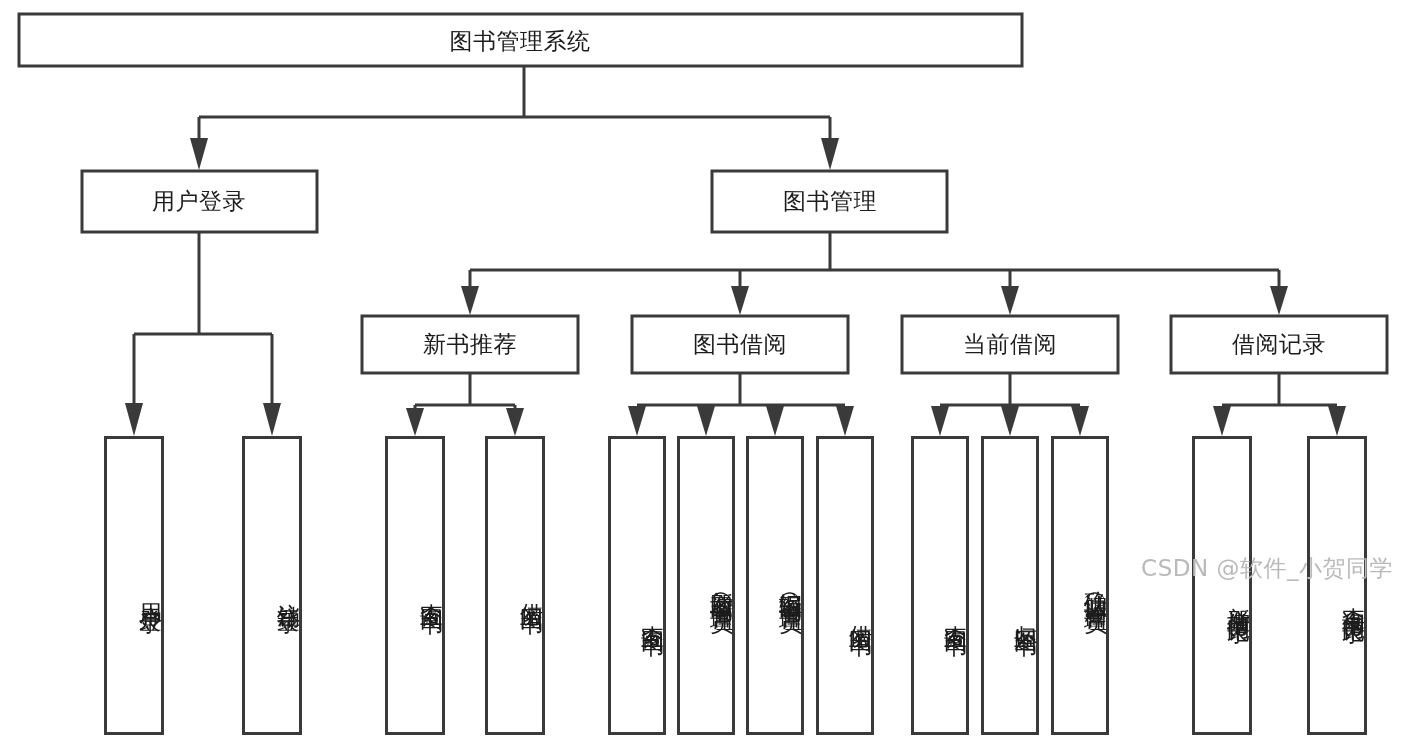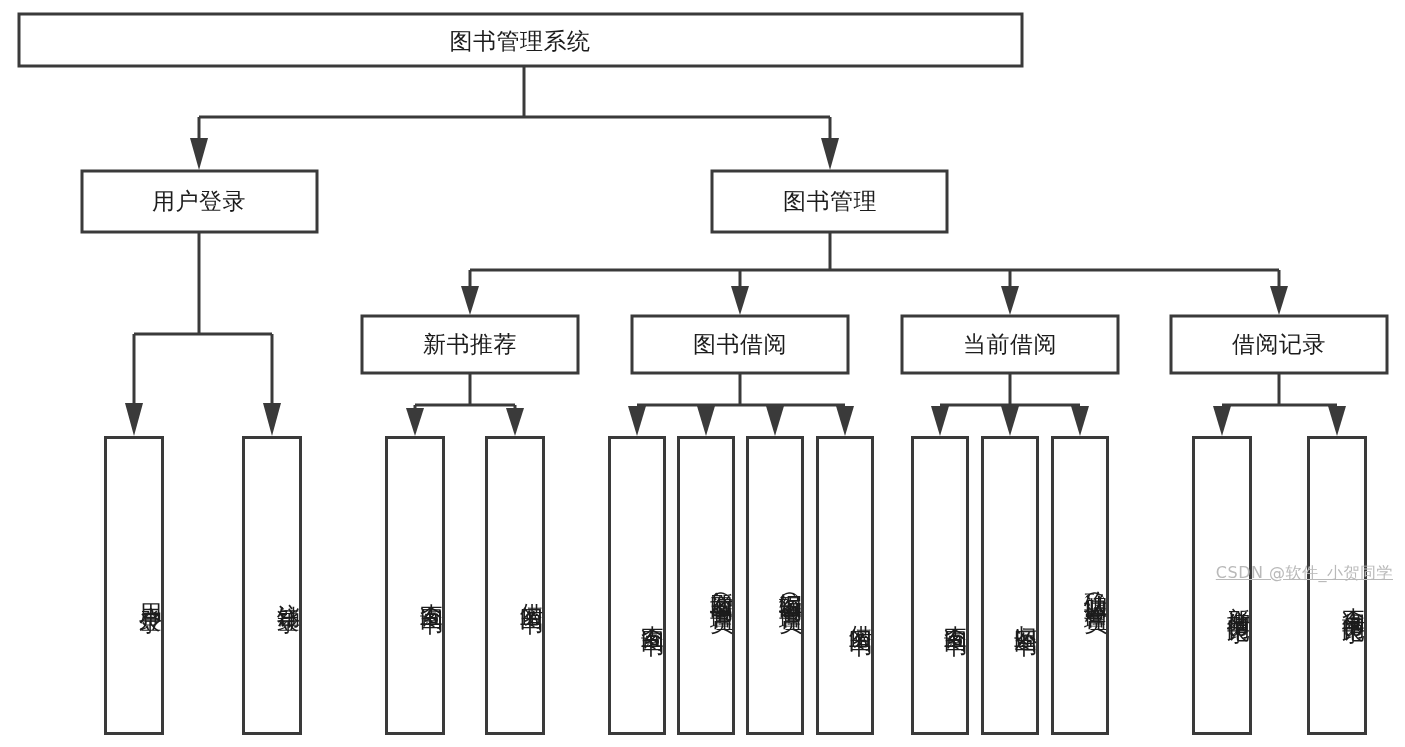--- a/index.html
+++ b/index.html
@@ -69,25 +69,24 @@
     position: absolute;
     box-sizing: border-box;
     background: #ffffff;
     border: 3px solid #3a3a3a;
   }
   #watermark {
     position: absolute;
     right: 12px;
     bottom: 6px;
     font-family: "DejaVu Sans", "Liberation Sans", sans-serif;
-    font-size: 16px;
+    font-size: 23px;
     color: #b9b9b9;
     letter-spacing: 0.5px;
     white-space: nowrap;
-    text-decoration: underline;
   }
 </style>
 </head>
 <body>
 
 <div id="diagram-root">
 
   <svg class="canvas" viewBox="0 0 1405 747">
     <defs></defs>
 

